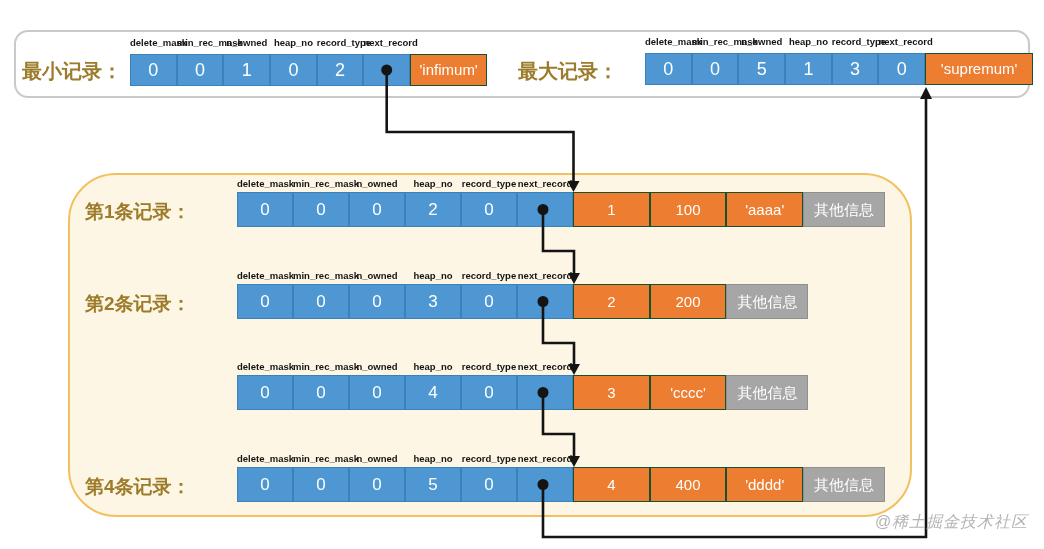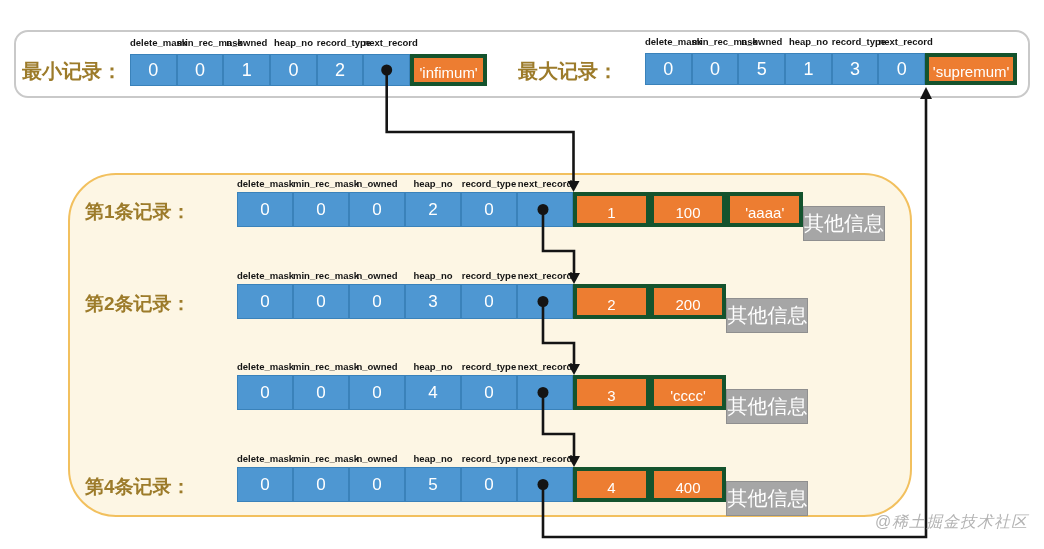--- a/index.html
+++ b/index.html
@@ -31,26 +31,26 @@
   }
   .hdr.w47{width:46.7px;}
   .hdr.w56{width:56px;}
   
   .cells{position:absolute;display:flex;}
   .cell{
     box-sizing:border-box;color:#ffffff;text-align:center;
     font-size:17px;
   }
   .cell.blue{background:#4e97d2;border:1px solid #3a82ba;}
-  .cell.orange{background:#ed7d31;border:4px solid #14532d;}
-  .cell.gray{background:#a6a6a6;border:1px solid #8f8f8f;font-size:20px;margin-top:14px;}
+  .cell.orange{background:#ed7d31;border:1px solid #14532d;}
+  .cell.gray{background:#a6a6a6;border:1px solid #8f8f8f;font-size:15px;}
   .toprow .cell{width:46.7px;height:32px;line-height:30px;font-size:18px;}
   .toprow .cell.orange{font-size:15px;}
   .toprow .cell.name-inf{width:77px;}
-  .toprow .cell.name-sup{width:92px;}
+  .toprow .cell.name-sup{width:108px;}
   .record-row{position:absolute;left:0;width:100%;height:35px;}
   .record-row .cell{height:35px;line-height:33px;}
   .record-row .cell.blue{width:56px;font-size:17px;}
   .record-row .cell.orange{width:76.7px;font-size:15px;}
   .record-row .cell.gray{width:82px;}
   
   svg.arrows{position:absolute;left:0;top:0;pointer-events:none;}
   .arrow-path{stroke:#141414;stroke-width:2.6;fill:none;}
   .arrow-dot{fill:#141414;}
   .arrow-head{fill:#141414;}
@@ -187,20 +187,21 @@
     </div>
     <div class="cells" style="left:237px;top:0;">
       <div class="cell blue">0</div>
       <div class="cell blue">0</div>
       <div class="cell blue">0</div>
       <div class="cell blue">5</div>
       <div class="cell blue">0</div>
       <div class="cell blue"></div>
       <div class="cell orange">4</div>
       <div class="cell orange">400</div>
+      <div class="cell orange">'dddd'</div>
       <div class="cell gray">其他信息</div>
     </div>
   </div>
 
   <svg class="arrows" width="1044" height="549" viewBox="0 0 1044 549">
     <g>
       <circle class="arrow-dot" cx="386.7" cy="70" r="5.5"></circle>
       <path class="arrow-path" d="M386.7 70 V132 H573.5 V181"></path>
       <polygon class="arrow-head" points="567.5,181 579.5,181 573.5,192"></polygon>
     </g>

